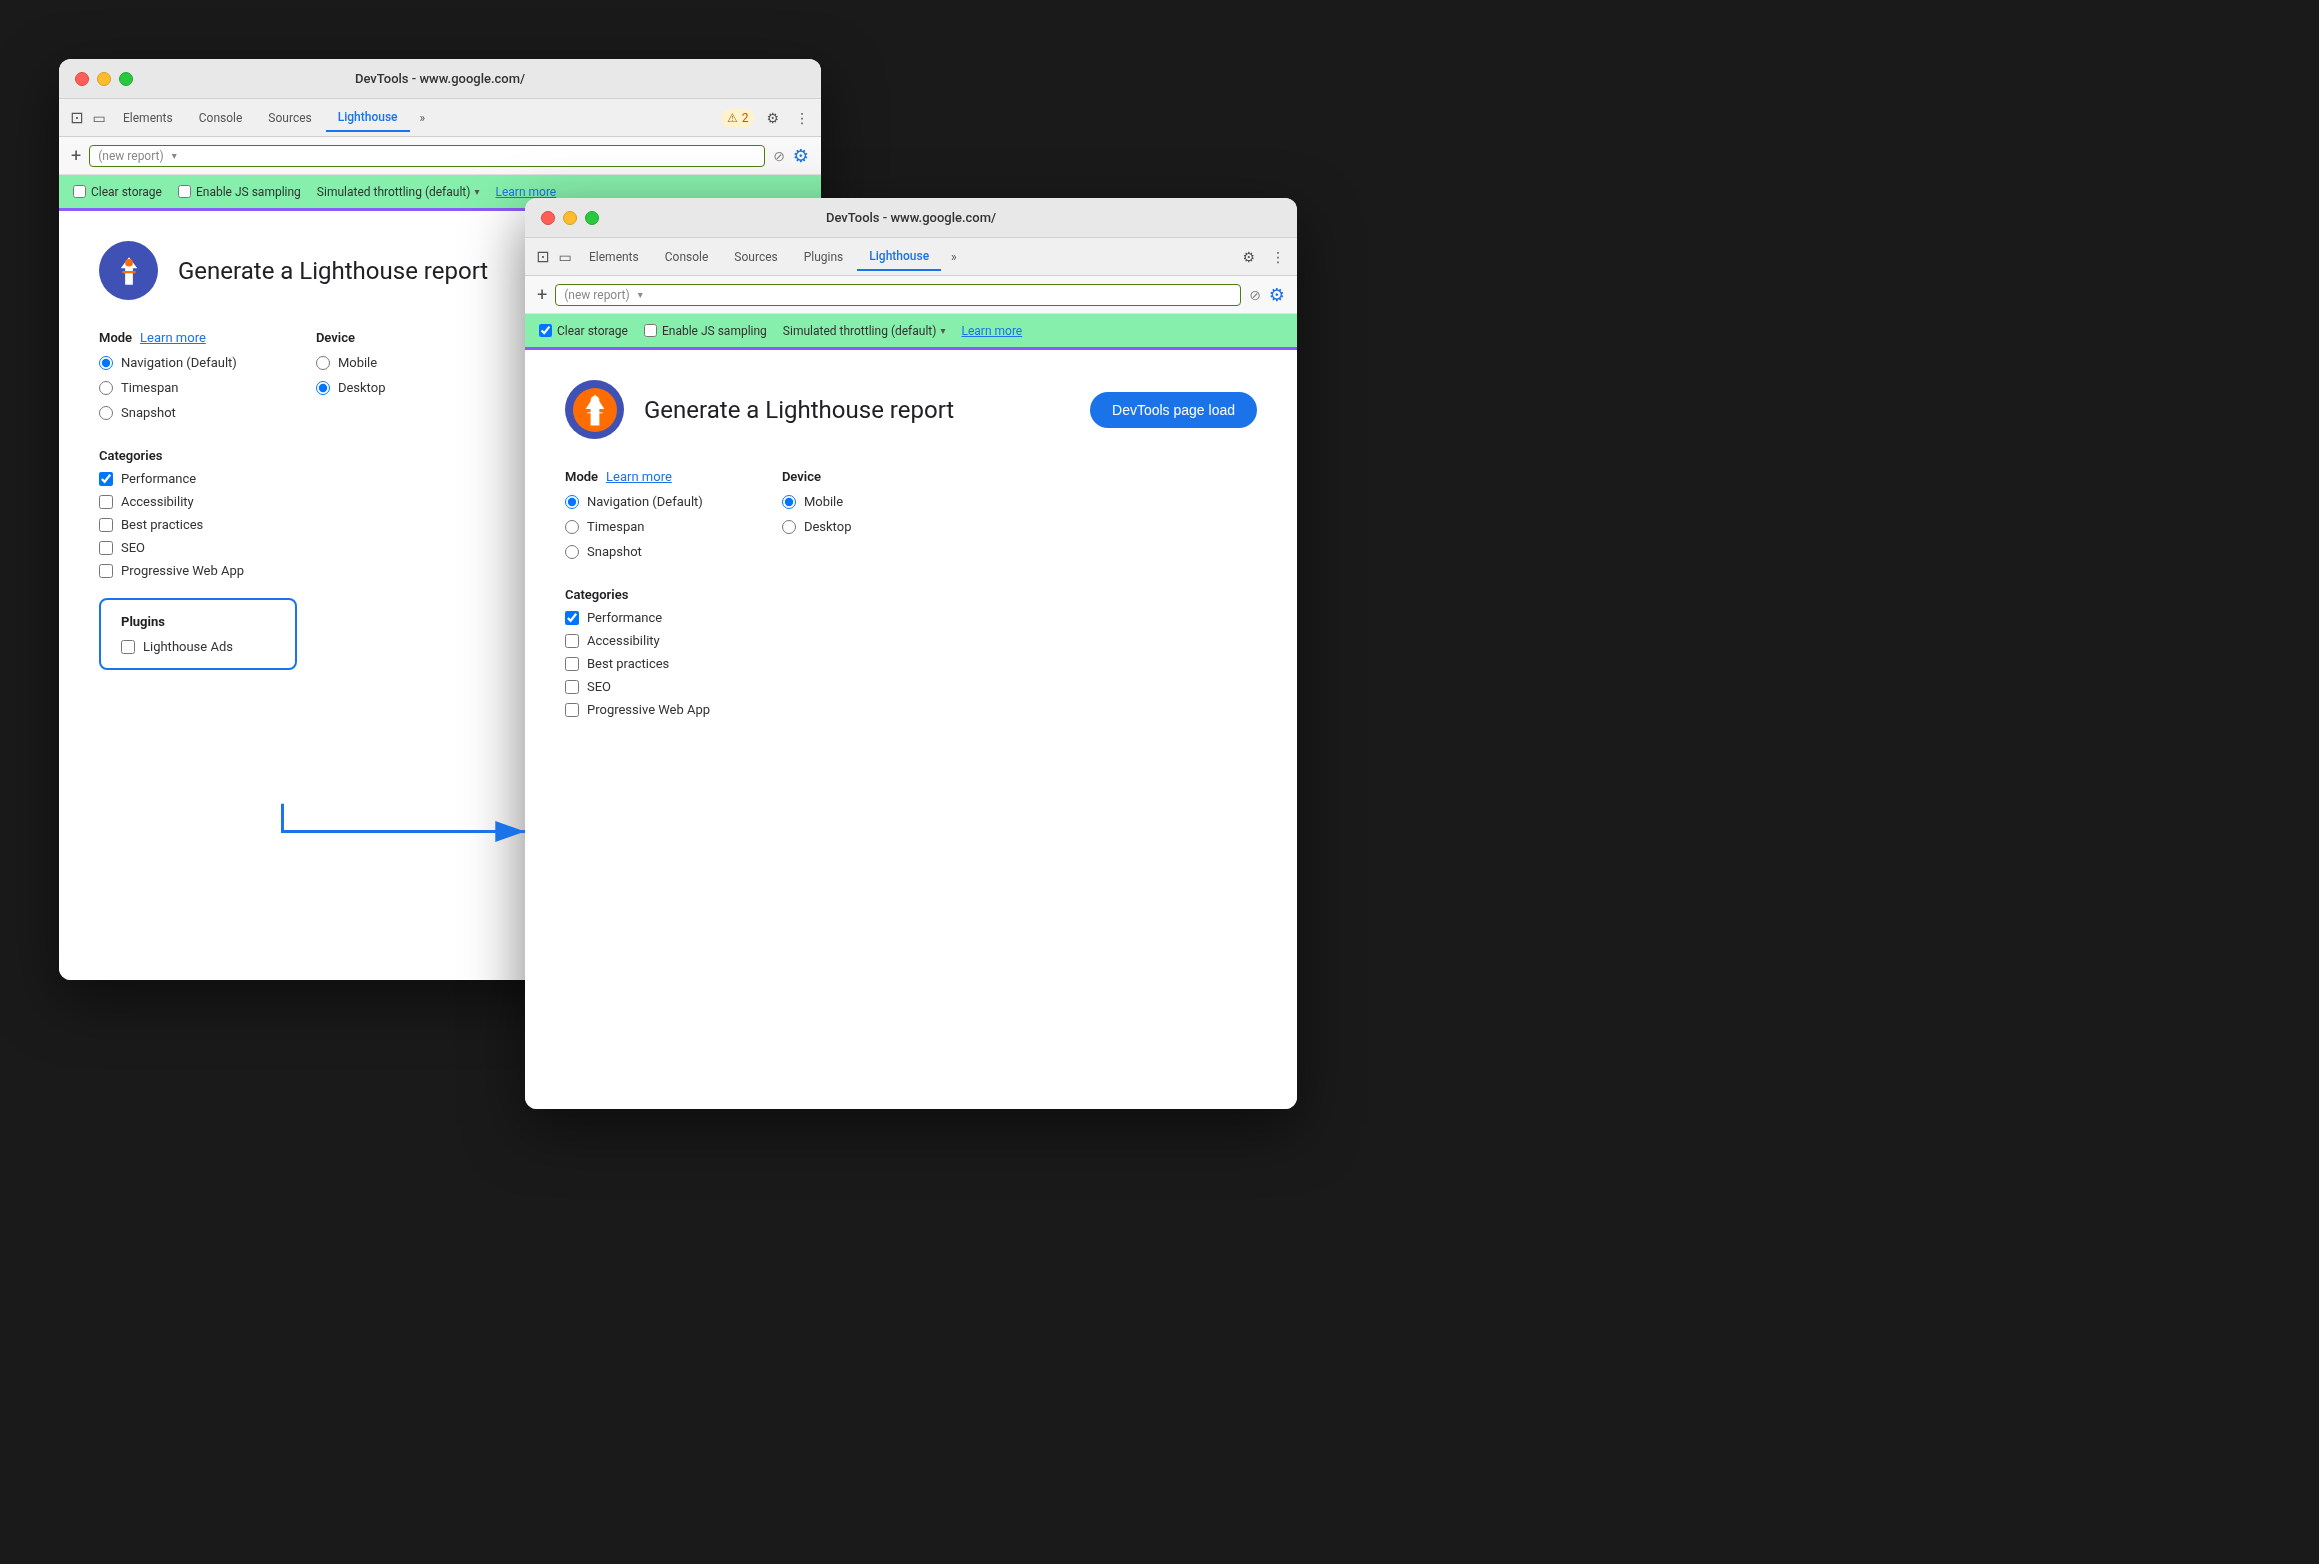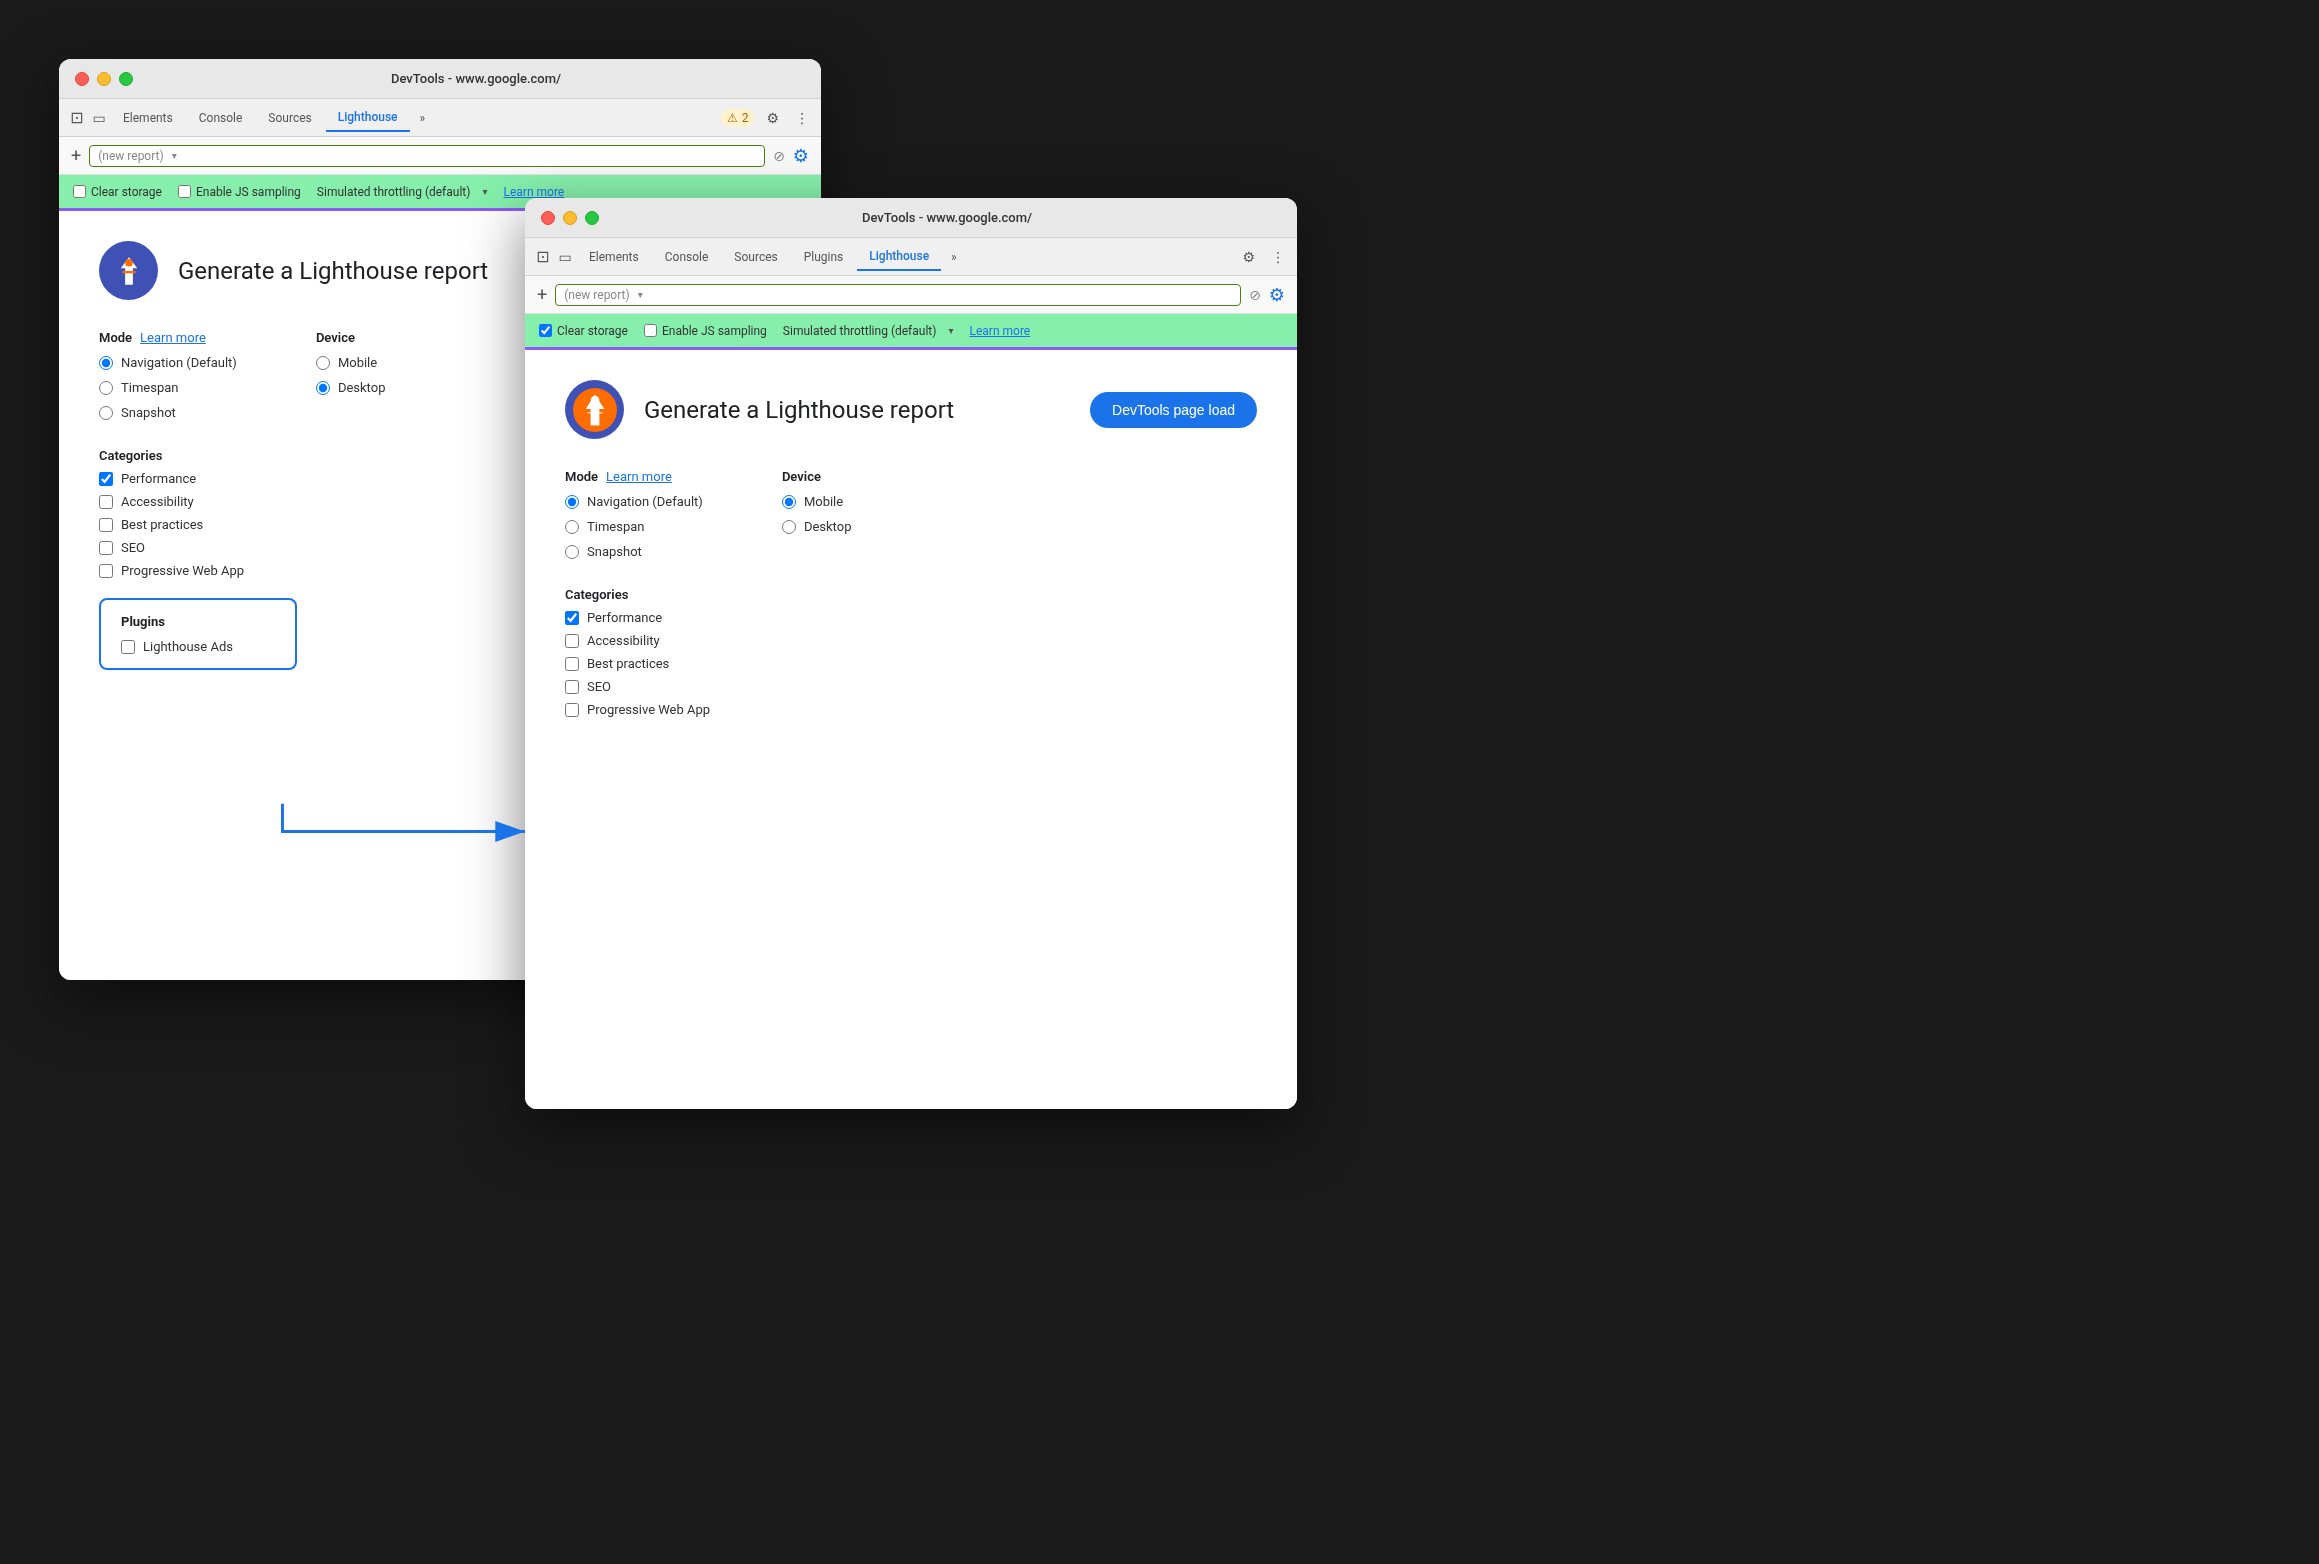--- a/index.html
+++ b/index.html
@@ -60,21 +60,20 @@
     .tl-red { background: #ff5f57; border: 1px solid #e0443e; }
     .tl-yellow { background: #febc2e; border: 1px solid #d4a017; }
     .tl-green { background: #28c840; border: 1px solid #1dab31; }
     .title-text {
       position: absolute;
       left: 50%;
       transform: translateX(-50%);
       font-size: 13px;
       color: #333;
       font-weight: 500;
-      margin-left: 36px;
     }
 
     
     .devtools-tabs {
       background: #f0f0f0;
       display: flex;
       align-items: center;
       padding: 0 8px;
       height: 38px;
       border-bottom: 1px solid #d0d0d0;
@@ -176,21 +175,21 @@
       align-items: center;
       gap: 5px;
     }
     .opt-checkbox input[type="checkbox"] {
       width: 13px;
       height: 13px;
     }
     .opt-throttle {
       display: flex;
       align-items: center;
-      gap: 12px;
+      gap: 4px;
     }
     .opt-throttle-arrow {
       font-size: 10px;
       color: #555;
     }
     .learn-more-link {
       color: #1a73e8;
       text-decoration: underline;
       cursor: pointer;
     }

